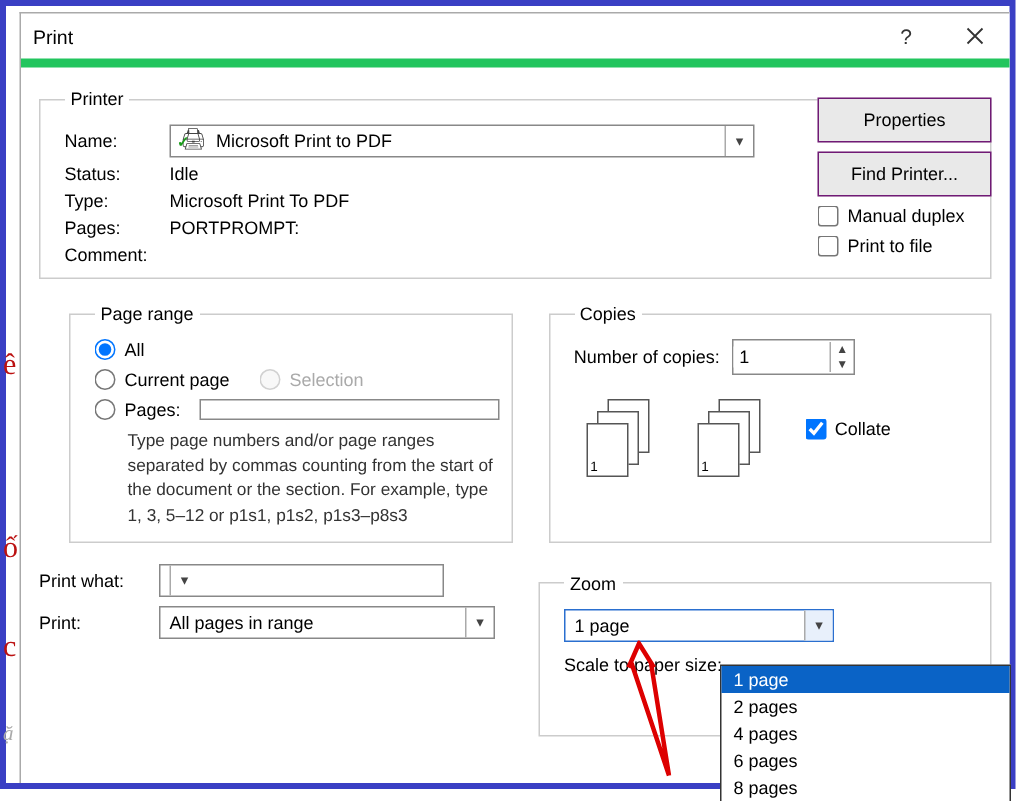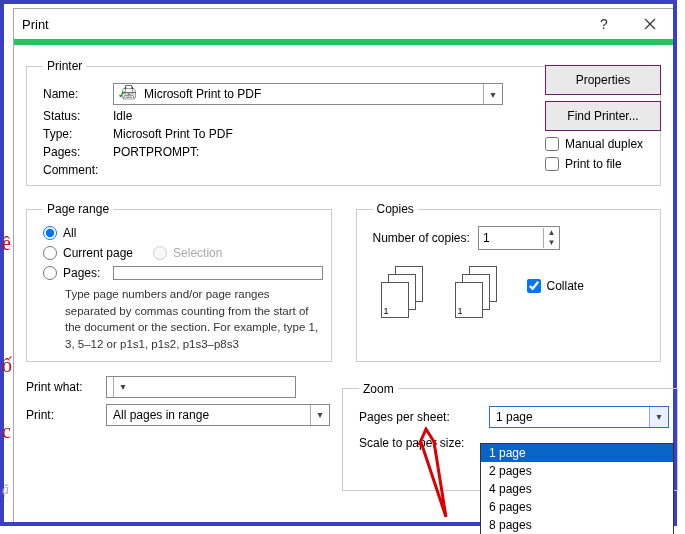--- a/index.html
+++ b/index.html
@@ -99,21 +99,21 @@
   }
   .right-col-btns {
     position: absolute;
     right: 12px; top: 56px;
     width: 116px;
   }
   .right-col-btns > * { margin-bottom: 6px; }
   .chk { display:flex; align-items:center; gap:6px; font-size:12px; }
   .chk input { width:14px; height:14px; margin:0; }
 
-  .two-col { display:flex; gap:24px; }
+  .two-col { display:flex; gap:24px;margin-left:20px; }
   .col-left { flex: 1; }
   .col-right { flex: 1; }
 
   .radio-row { display:flex; align-items:center; gap:6px; margin-bottom:6px; }
   .radio-row input { width:14px; height:14px; margin:0; }
   .disabled { color:#aaa; }
 
   .pages-input {
     border:1px solid #888; height:22px; flex:1; box-sizing:border-box; padding:0 4px;
   }
@@ -125,21 +125,21 @@
     position:absolute; width:28px; height:36px; border:1px solid #555; background:#fff;
     font-size:9px; display:flex; align-items:flex-end; justify-content:flex-start; padding:1px 2px;
     box-sizing:border-box;
   }
 
   .spinner { border:1px solid #888; height:22px; width:80px; display:flex; align-items:center; }
   .spinner input { border:none; width:56px; padding:0 4px; font-size:12px; outline:none; }
   .spinner .arrows { width:18px; display:flex; flex-direction:column; border-left:1px solid #aaa; }
   .spinner .arrows div { font-size:8px; text-align:center; height:10px; line-height:10px; color:#444; }
 
-  .below { display:flex; gap:12px; margin-top:4px; }
+  .below { display:flex; gap:29px; margin-top:4px; }
   .below .col-left { flex:1; }
   .below .col-right { flex:1; }
 
   .zoom-row { display:flex; align-items:center; margin-bottom:8px; }
   .zoom-row .zl { width:130px; }
 
   .dropdown-open {
     position:absolute;
     border:1px solid #333;
     background:#fff;
@@ -326,21 +326,20 @@
             <div class="combo" style="width:224px; flex:none;">
               <span style="flex:1">All pages in range</span>
               <div class="arrow">▾</div>
             </div>
           </div>
         </div>
 
         <fieldset class="col-right" style="padding-bottom:40px;">
           <legend>Zoom</legend>
           <div class="zoom-row">
-            <div class="zl">Pages per sheet:</div>
             <div class="combo" style="width:180px; flex:none; border-color:#2a6fcf;">
               <span style="flex:1">1 page</span>
               <div class="arrow" style="background:#e8f0fb;">▾</div>
             </div>
           </div>
           <div class="zoom-row" style="margin-bottom:0;">
             <div class="zl">Scale to paper size:</div>
           </div>
         </fieldset>
       </div>

